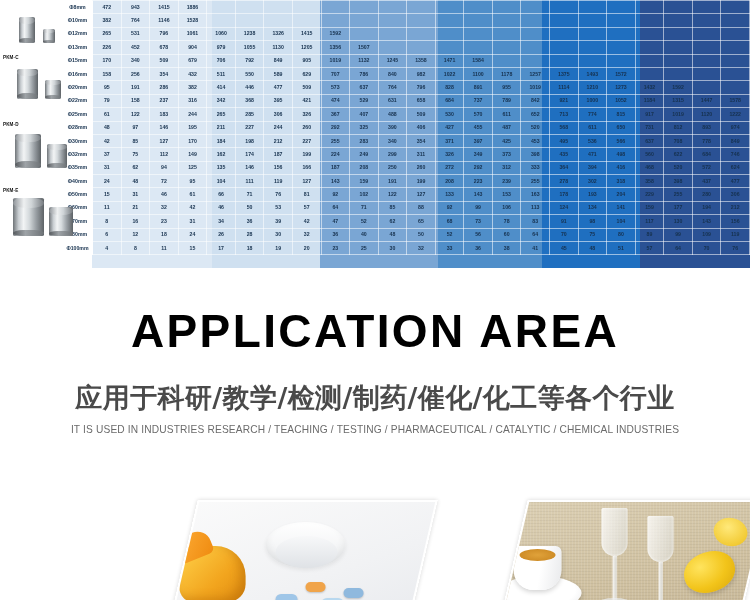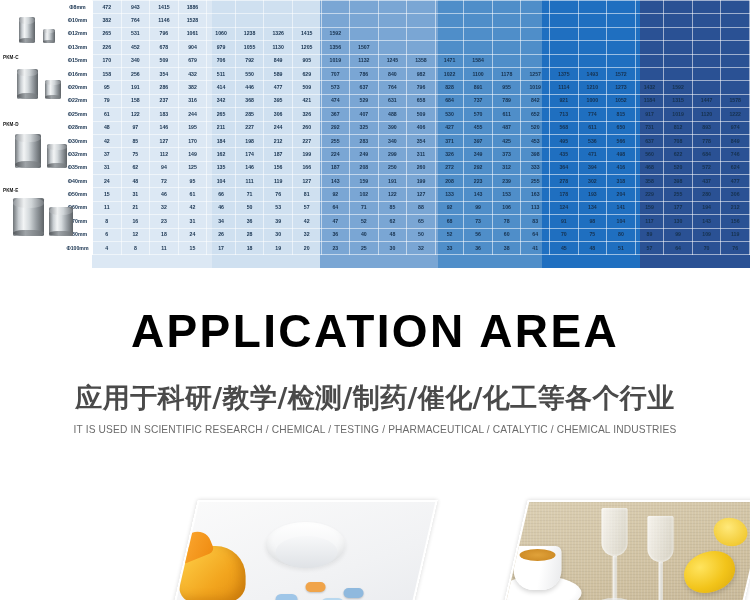--- a/index.html
+++ b/index.html
@@ -777,21 +777,21 @@
         </tr>
       </tbody>
   </table>
 
 </section>
 
 <section id="application-section">
 
   <h1 id="app-title">APPLICATION AREA</h1>
   <h2 id="app-sub-cn">应用于科研/教学/检测/制药/催化/化工等各个行业</h2>
-  <p id="app-sub-en">IT IS USED IN SCIENTIFIC RESEARCH / CHEMICAL / TESTING / PHARMACEUTICAL / CATALYTIC / CHEMICAL INDUSTRIES</p>
+  <p id="app-sub-en">IT IS USED IN INDUSTRIES RESEARCH / TEACHING / TESTING / PHARMACEUTICAL / CATALYTIC / CHEMICAL INDUSTRIES</p>
 
   <div id="app-gallery">
 
     <div class="tile" id="tile-pharma">
       <div class="tile-inner scene-pharma">
         <div class="dish"></div>
         <div class="dish2"></div>
         <div class="pill-bottle"></div>
         <div class="bottle-cap"></div>
         <div class="pill" style="left:118px; top:92px; width:22px; height:11px; background:#9fc6e8;"></div>

